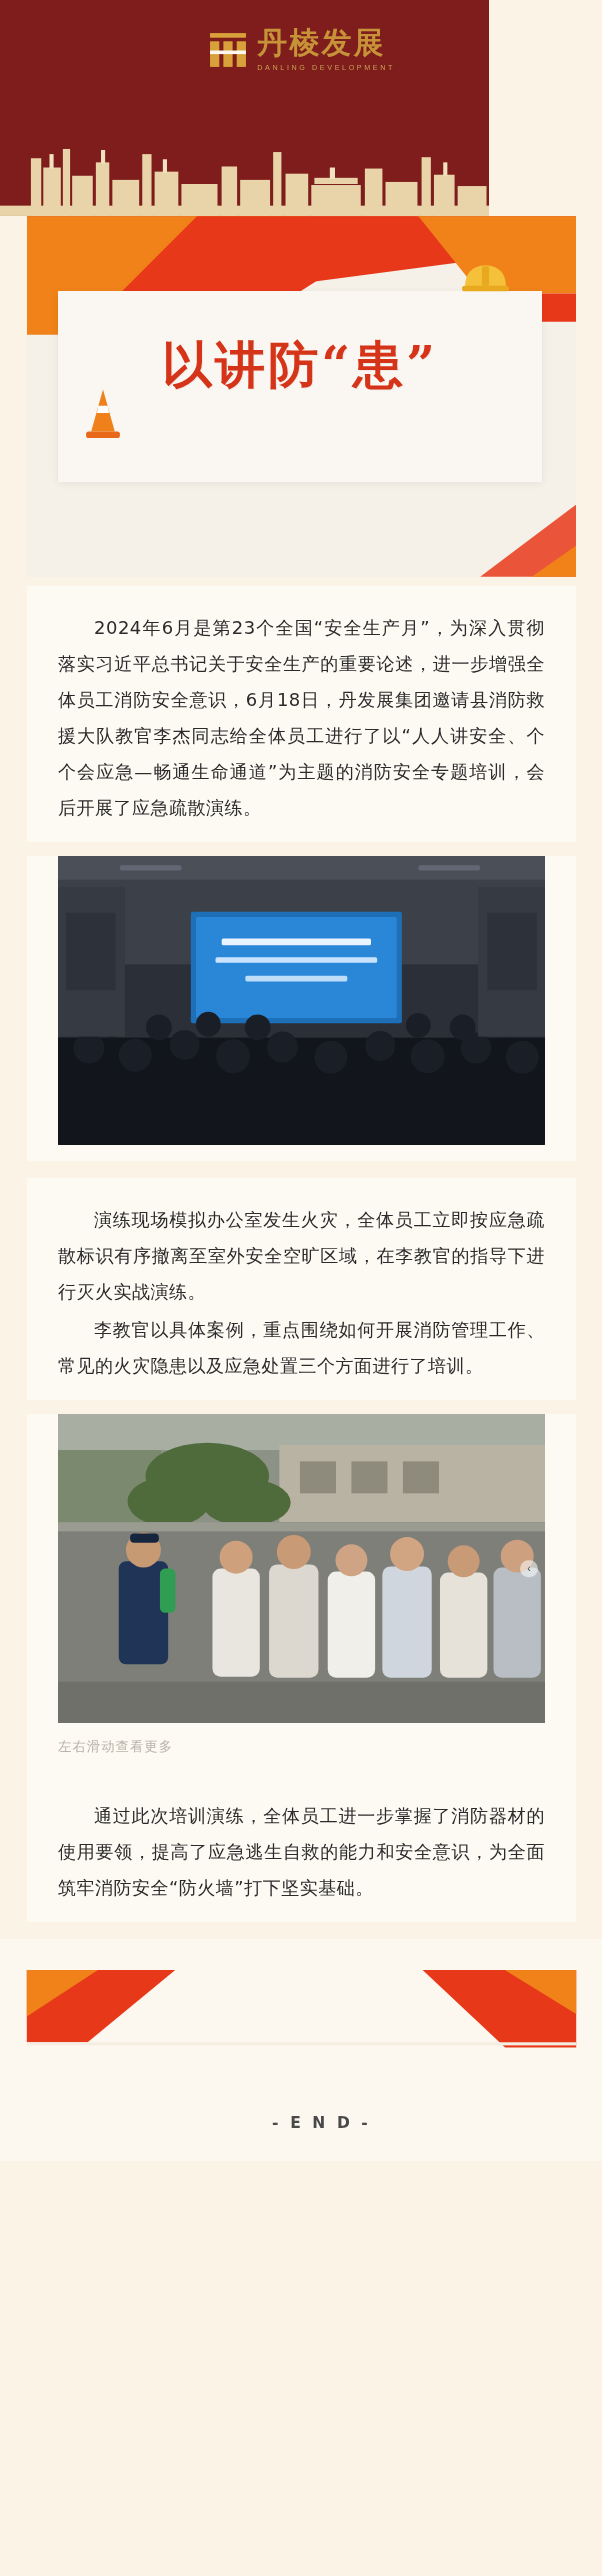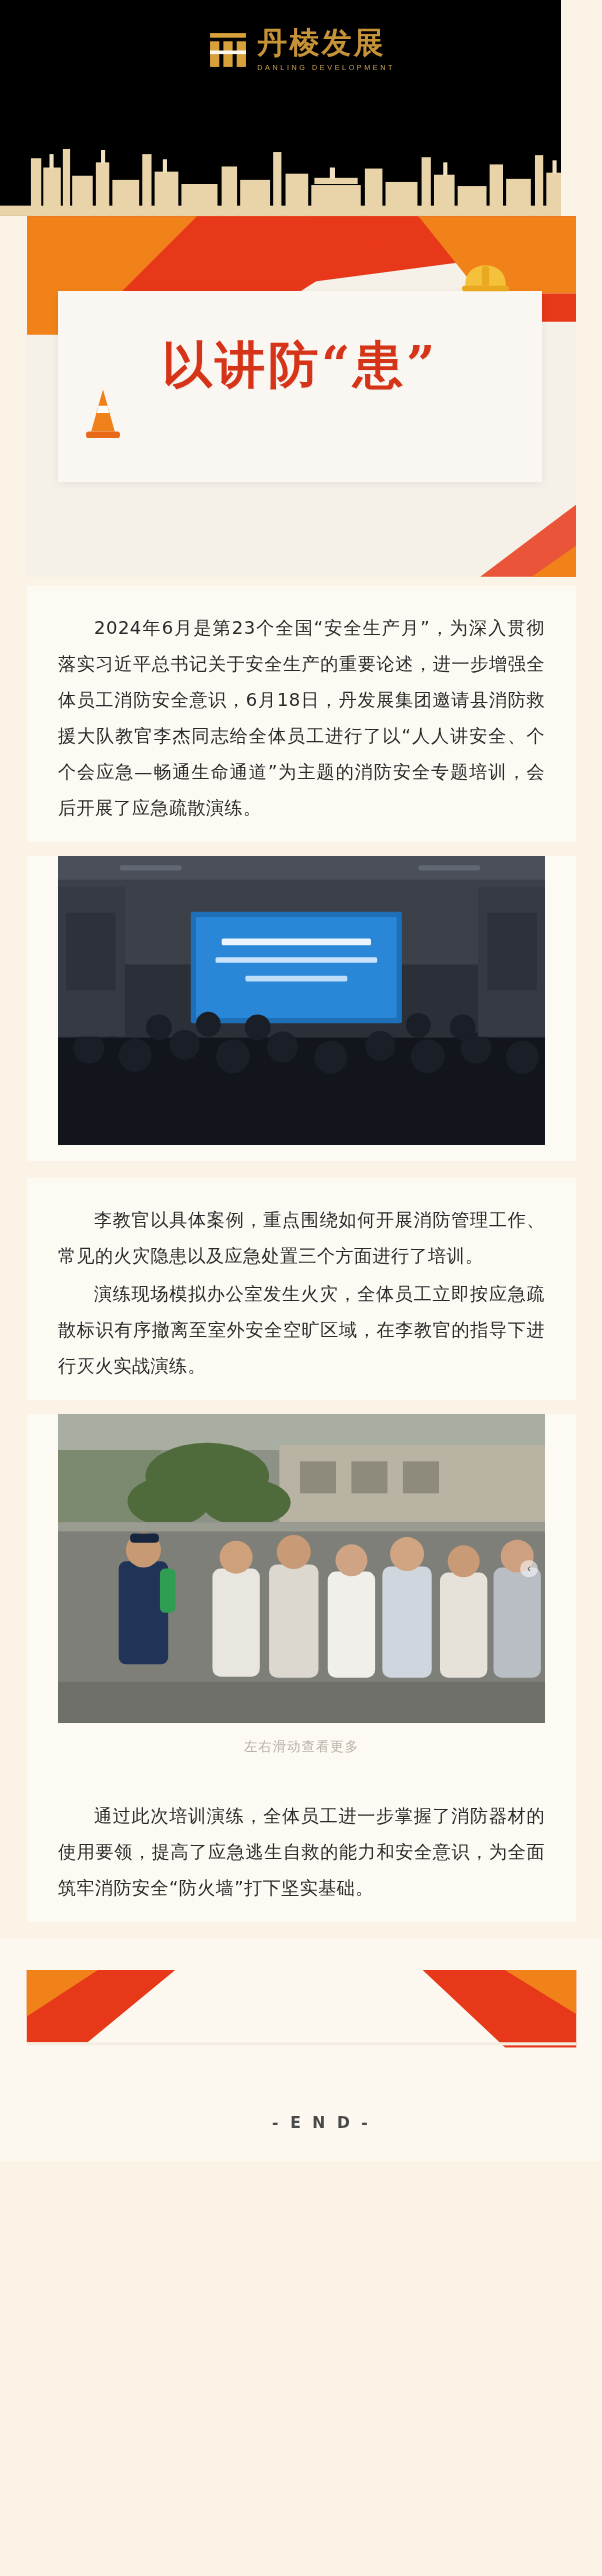--- a/index.html
+++ b/index.html
@@ -12,23 +12,23 @@
     position: relative;
     width: 603px;
     min-height: 2703px;
     background: #fbf3e6;
     overflow: hidden;
   }
 
   
   .header {
     position: relative;
-    width: 561px;
+    width: 489px;
     height: 216px;
-    background: #000000;
+    background: #7f1d1d;
     overflow: hidden;
   }
   .logo-wrap {
     position: absolute;
     top: 28px;
     left: 0;
     width: 603px;
     display: flex;
     justify-content: center;
     align-items: center;
@@ -142,21 +142,21 @@
   .photo {
     position: relative;
     width: 100%;
     height: 289px;
     overflow: hidden;
     border-radius: 1px;
   }
   .photo-2 { height: 309px; }
 
   .caption {
-    text-align: center;
+    text-align: left;
     font-family: Liberation Serif, serif;
     font-size: 13.4px;
     color: #b9b3a8;
     padding: 14.4px 0 3.1px 0;
     letter-spacing: 1px;
   }
 
   .gap { height: 17.5px; background: #fbf3e6; }
   .gap-sm { height: 9.3px; background: #fbf3e6; }
 
@@ -346,22 +346,22 @@
         <rect x="816" y="60" width="130" height="290" fill="#353a43"></rect>
         <rect x="16" y="110" width="96" height="150" fill="#2d323a"></rect>
         <rect x="834" y="110" width="96" height="150" fill="#2d323a"></rect>
       </svg>
     </div>
   </div>
 
   <div class="gap"></div>
 
   <div class="text-block">
+    <p class="para">演练现场模拟办公室发生火灾，全体员工立即按应急疏散标识有序撤离至室外安全空旷区域，在李教官的指导下进行灭火实战演练。</p>
     <p class="para">李教官以具体案例，重点围绕如何开展消防管理工作、常见的火灾隐患以及应急处置三个方面进行了培训。</p>
-    <p class="para">演练现场模拟办公室发生火灾，全体员工立即按应急疏散标识有序撤离至室外安全空旷区域，在李教官的指导下进行灭火实战演练。</p>
   </div>
 
   <div class="photo-wrap">
     <div class="photo photo-2">
       <svg width="487" height="309" viewBox="0 0 946 600" preserveAspectRatio="none" xmlns="http://www.w3.org/2000/svg">
         <rect width="946" height="600" fill="#6f7a72"></rect>
 
         <rect x="0" y="0" width="946" height="210" fill="#8d9287"></rect>
         <rect x="0" y="0" width="946" height="70" fill="#a9aea2"></rect>
         <rect x="430" y="60" width="516" height="150" fill="#b9b3a4"></rect>

